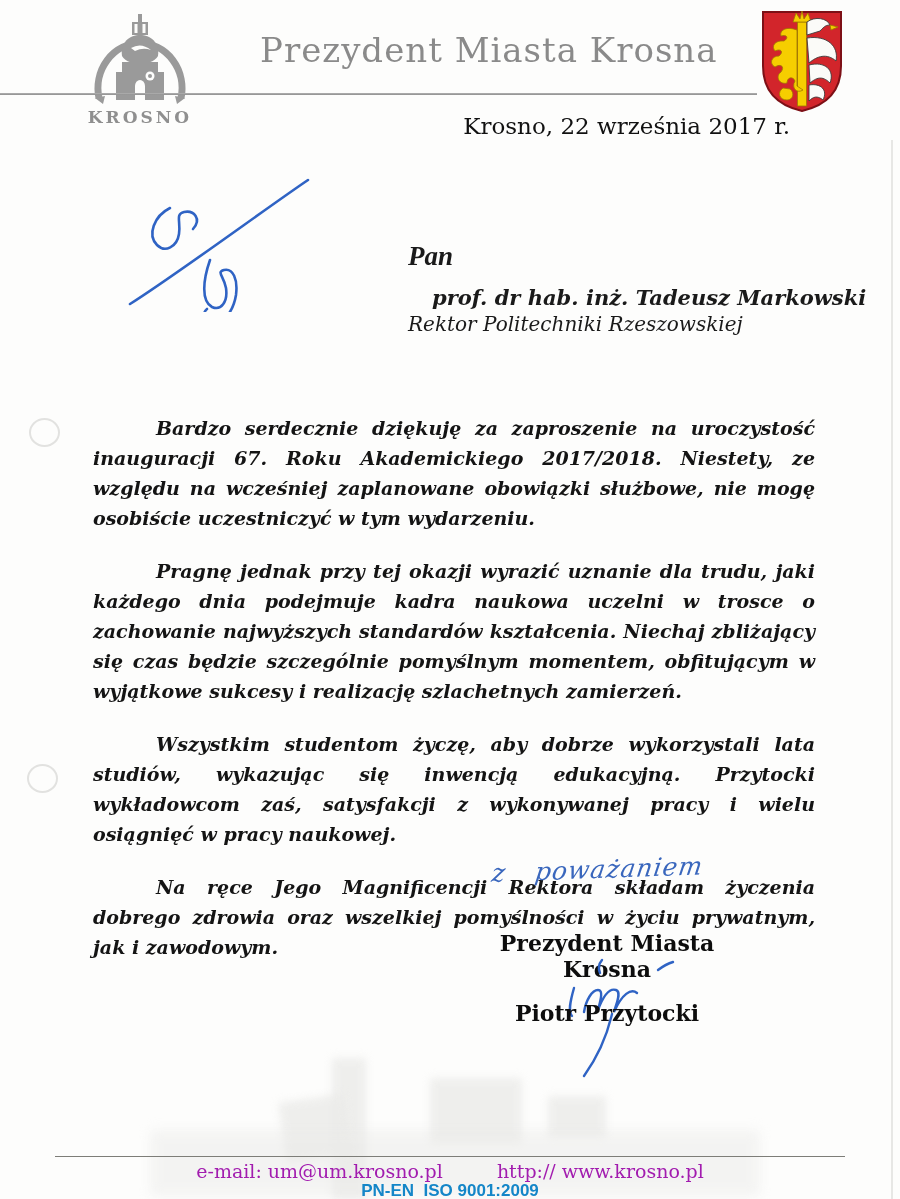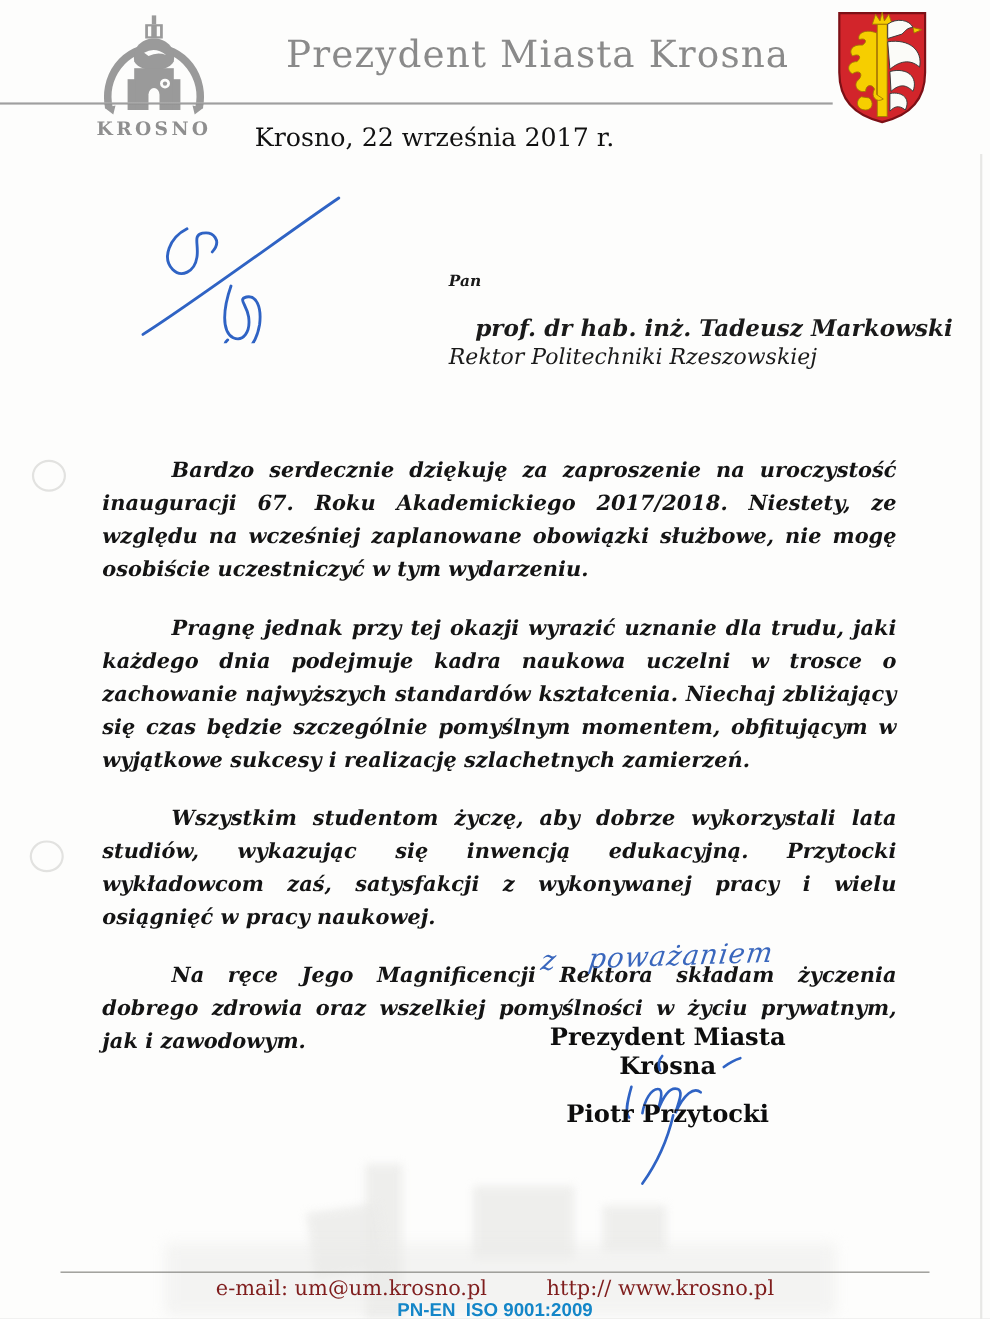--- a/index.html
+++ b/index.html
@@ -12,52 +12,52 @@
   
   .logo{position:absolute;left:75px;top:8px;width:130px;height:122px;}
   .page-title{
     position:absolute;left:260px;top:30px;width:420px;
     font-size:34px;color:#8a8a8a;letter-spacing:1px;white-space:nowrap;
   }
   .header-rule{position:absolute;left:0;top:93px;width:757px;height:2px;
     background:linear-gradient(#b2b2b2,#8f8f8f);}
   .coa{position:absolute;left:757px;top:8px;width:90px;height:108px;}
   .date-line{
-    position:absolute;left:0;right:110px;top:113px;text-align:center;
+    position:absolute;left:0;right:110px;top:113px;text-align:right;
     font-size:23px;color:#111;
   }
   
   .paraph-top{position:absolute;left:118px;top:172px;width:195px;height:140px;}
   .sign-stroke{position:absolute;left:540px;top:948px;width:160px;height:132px;}
   .hw-closing{
     position:absolute;left:492px;top:855px;
     font-size:25px;font-style:italic;color:#3a67bd;
     transform:rotate(-2deg) skewX(-10deg);word-spacing:20px;letter-spacing:1px;
   }
   
   .addr{position:absolute;left:408px;top:243px;font-size:20px;font-style:italic;line-height:26px;}
-  .addr .salut{font-weight:bold;font-size:14px;margin-bottom:16px;}
+  .addr .salut{font-weight:bold;font-size:27px;margin-bottom:16px;font-family:Liberation Serif, serif;}
   .addr .name{font-weight:bold;font-size:21px;padding-left:24px;margin-top:14px;}
   
   .body-text{position:absolute;left:93px;top:413px;width:722px;font-weight:bold;}
   .body-text p{
     margin:0 0 23px 0;font-size:19px;font-style:italic;line-height:30px;
     text-align:justify;text-indent:63px;color:#141414;
   }
   
   .signer-title{position:absolute;left:457px;top:930px;width:300px;text-align:center;
     font-size:22px;font-weight:bold;color:#0d0d0d;}
   .signer-name{position:absolute;left:457px;top:1000px;width:300px;text-align:center;
     font-size:22px;font-weight:bold;color:#0d0d0d;}
   
   .footer-address{position:absolute;left:0;right:0;top:1128px;text-align:center;
     font-size:19px;color:#4b4a43;}
   .footer-rule{position:absolute;left:55px;top:1156px;width:790px;height:1px;background:#7d7d78;}
   .footer-contacts{position:absolute;left:0;right:0;top:1160px;text-align:center;
-    font-size:19px;color:#7f1d1d;}
+    font-size:19px;color:#a21caf;}
   .footer-contacts .gap{display:inline-block;width:42px;}
   .footer-iso{position:absolute;left:0;right:0;top:1181px;text-align:center;
     font-family:"Liberation Sans","DejaVu Sans",sans-serif;
     font-size:17px;font-weight:bold;color:#1486c8;white-space:pre;}
   
   .punch{position:absolute;width:27px;height:25px;border-radius:50%;
     border:2px solid #e2e2e0;}
   .punch.p1{left:29px;top:418px;}
   .punch.p2{left:27px;top:764px;}
   .edge-line{position:absolute;left:891px;top:140px;width:2px;height:1059px;background:#e7e7e5;}

